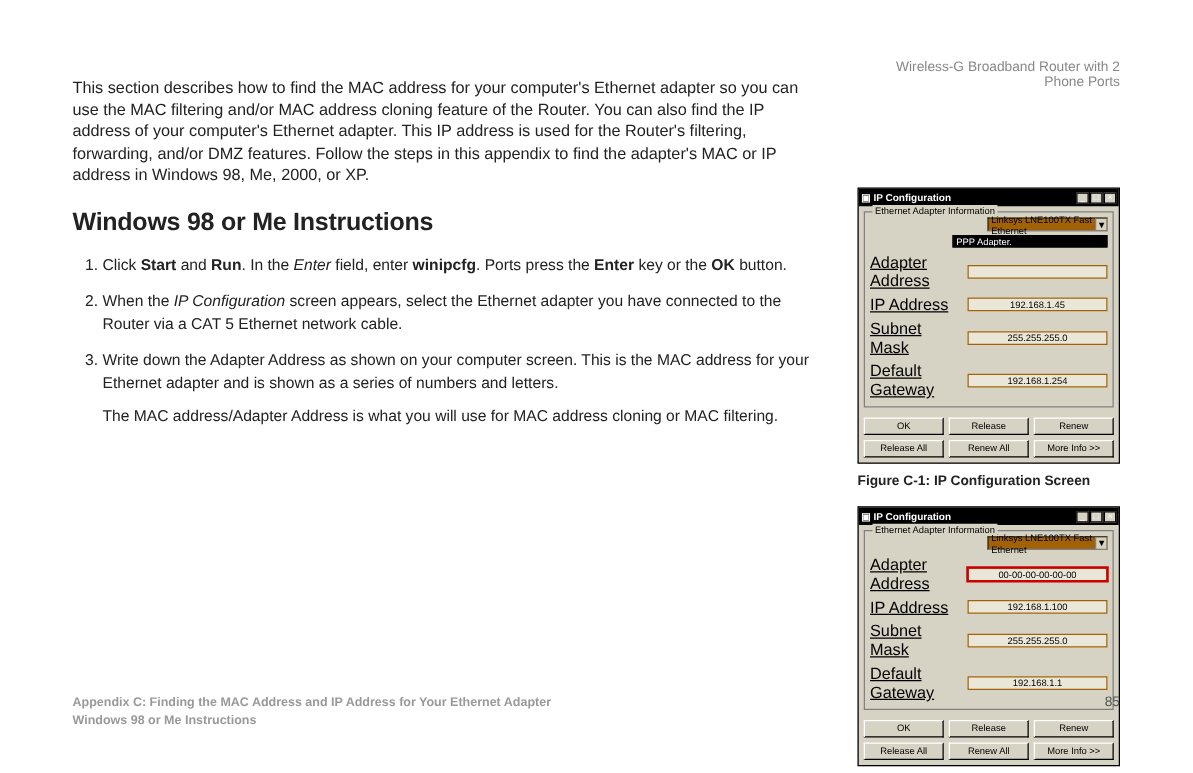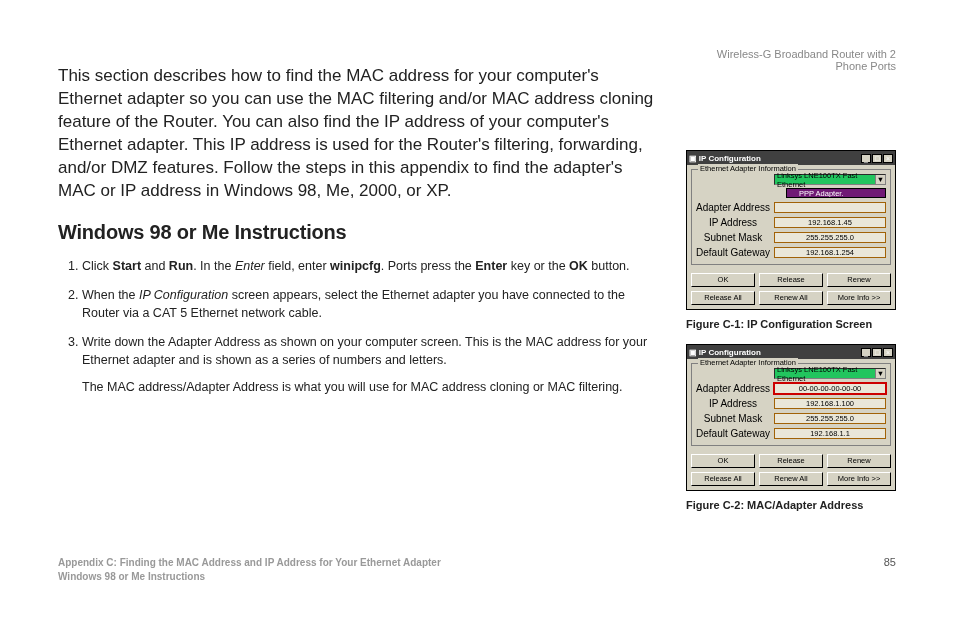--- a/index.html
+++ b/index.html
@@ -26,21 +26,21 @@
     width: 210px;
     flex-shrink: 0;
   }
   .doc-header {
     font-size: 11px;
     color: #888;
     text-align: right;
     margin-bottom: 64px;
   }
   .intro {
-    font-size: 17px;
+    font-size: 13px;
     line-height: 1.35;
     margin-bottom: 18px;
   }
   h2 {
     font-size: 20px;
     font-weight: 700;
     margin: 0 0 14px 0;
     letter-spacing: -0.2px;
   }
   ol.steps {
@@ -91,21 +91,21 @@
   .win {
     width: 210px;
     border: 1px solid #000;
     background: #d6d3c4;
     font-family: "MS Sans Serif", Tahoma, Arial, sans-serif;
     font-size: 8px;
     color: #000;
     box-sizing: border-box;
   }
   .win-title {
-    background: #404040;
+    background: #000000;
     color: #fff;
     display: flex;
     align-items: center;
     justify-content: space-between;
     padding: 1px 2px;
     font-size: 8px;
     height: 12px;
   }
   .win-title .title-text { font-weight: 700; }
   .win-btns { display: flex; gap: 1px; }
@@ -131,63 +131,64 @@
     background: #d6d3c4;
     padding: 0 2px;
     font-size: 7.5px;
   }
   .combo-row {
     display: flex;
     justify-content: flex-end;
     margin-bottom: 3px;
   }
   .combo {
-    width: 112px;
+    width: 96px;
     height: 11px;
-    background: #22c55e;
+    background: #a16207;
     border: 1px inset #808080;
     display: flex;
     align-items: center;
     justify-content: center;
     padding: 0 0 0 2px;
     font-size: 7.5px;
     box-sizing: border-box;
   }
   .combo .arrow {
     width: 10px;
     height: 100%;
     background: #d6d3c4;
     border-left: 1px solid #808080;
     text-align: center;
     line-height: 9px;
   }
   .selected-bar {
-    background: #701a75;
+    background: #000000;
     color: #fff;
     border: 1px solid #000;
-    padding: 0 12px;
+    padding: 0 2px;
     height: 10px;
     line-height: 10px;
-    width: 100px;
+    width: 124px;
     margin-left: auto;
     font-size: 7.5px;
     white-space: nowrap;
     overflow: hidden;
     box-sizing: border-box;
   }
   .kv-row {
     display: flex;
     align-items: center;
     margin-top: 4px;
     gap: 4px;
   }
   .kv-row .lbl {
     width: 74px;
-    text-align: center;
-    font-size: 10px;
+    text-align: left;
+    font-size: 13px;
+    text-decoration: underline;
   }
   .kv-row .val {
     flex: 1;
     height: 11px;
     background: #eae7d9;
     border: 1px solid #a16207;
     text-align: center;
     line-height: 10px;
     font-size: 7.5px;
     box-sizing: border-box;

